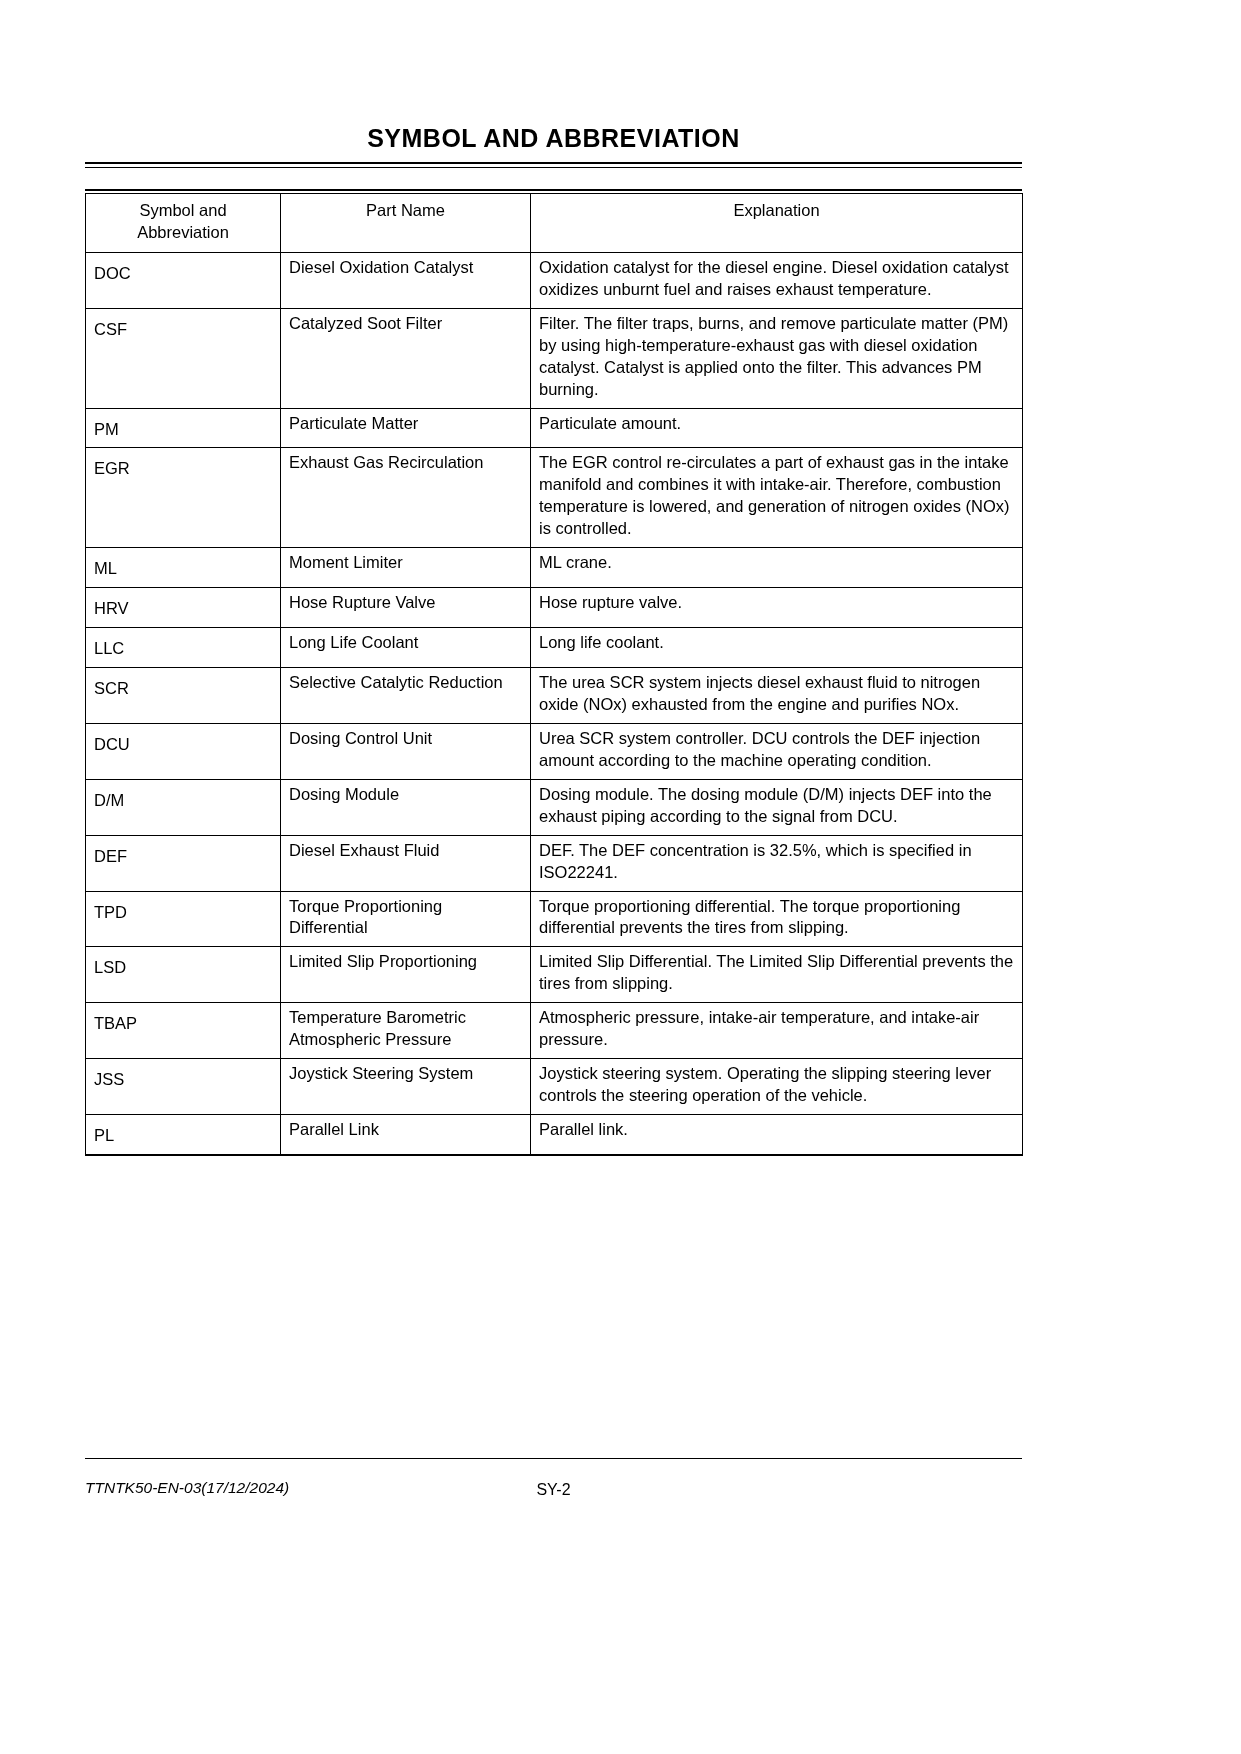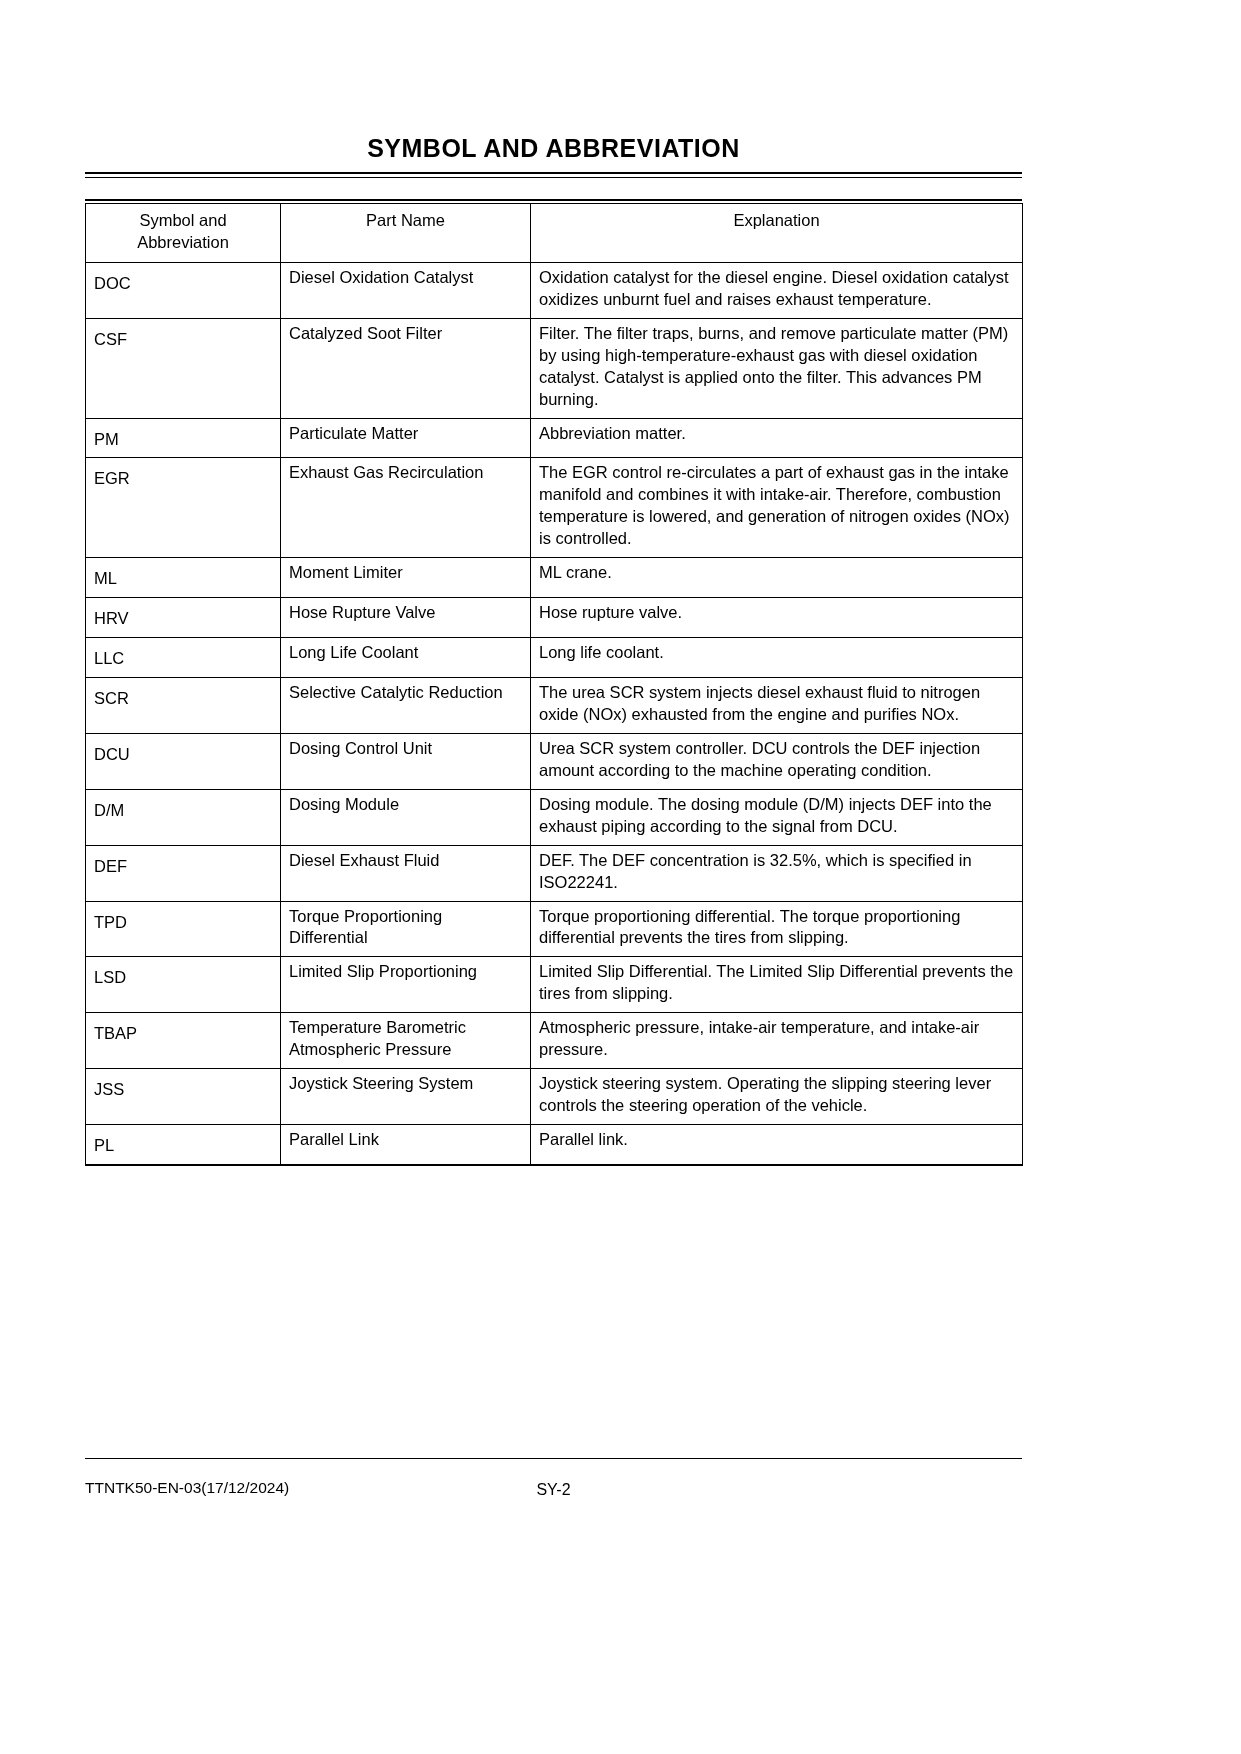--- a/index.html
+++ b/index.html
@@ -7,21 +7,21 @@
   body {
     width: 1241px;
     height: 1754px;
     position: relative;
     font-family: "Liberation Sans", sans-serif;
     color: #000;
   }
   .page {
     position: absolute;
     left: 85px;
-    top: 14px;
+    top: 4px;
     width: 937px;
   }
   .title {
     margin-top: 120px;
     text-align: center;
     font-size: 25px;
     font-weight: bold;
     letter-spacing: 0.5px;
   }
   .title-rule {
@@ -64,20 +64,21 @@
     top: 1458px;
     width: 937px;
     border-top: 1px solid #000;
     padding-top: 22px;
   }
   .footer-left {
     position: absolute;
     left: 0;
     top: 20px;
     font-size: 15.5px;
+    font-style: italic;
   }
   .footer-center {
     text-align: center;
     font-size: 16px;
   }
 </style>
 </head>
 <body>
 
 <div class="page">
@@ -108,21 +109,21 @@
 
     <tr>
       <td class="col-sym">CSF</td>
       <td class="col-part">Catalyzed Soot Filter</td>
       <td class="col-exp">Filter. The filter traps, burns, and remove particulate matter (PM) by using high-temperature-exhaust gas with diesel oxidation catalyst. Catalyst is applied onto the filter. This advances PM burning.</td>
     </tr>
 
     <tr>
       <td class="col-sym">PM</td>
       <td class="col-part">Particulate Matter</td>
-      <td class="col-exp">Abbreviation matter.</td>
+      <td class="col-exp">Particulate amount.</td>
     </tr>
 
     <tr>
       <td class="col-sym">EGR</td>
       <td class="col-part">Exhaust Gas Recirculation</td>
       <td class="col-exp">The EGR control re-circulates a part of exhaust gas in the intake manifold and combines it with intake-air. Therefore, combustion temperature is lowered, and generation of nitrogen oxides (NOx) is controlled.</td>
     </tr>
 
     <tr>
       <td class="col-sym">ML</td>

